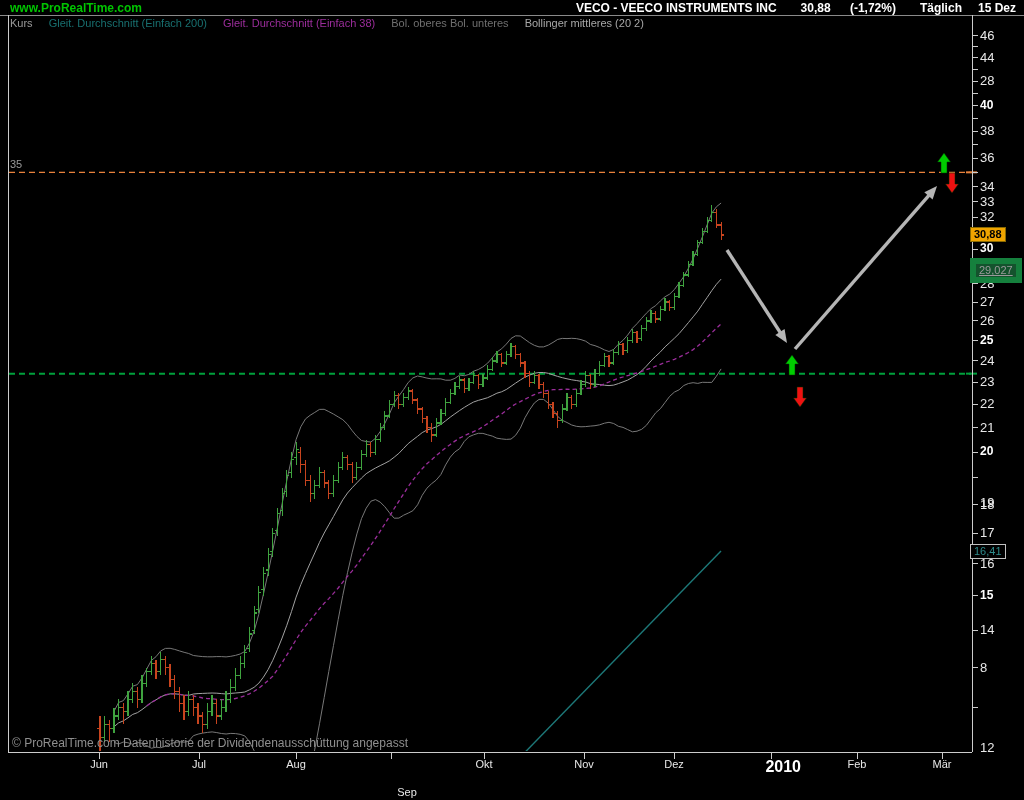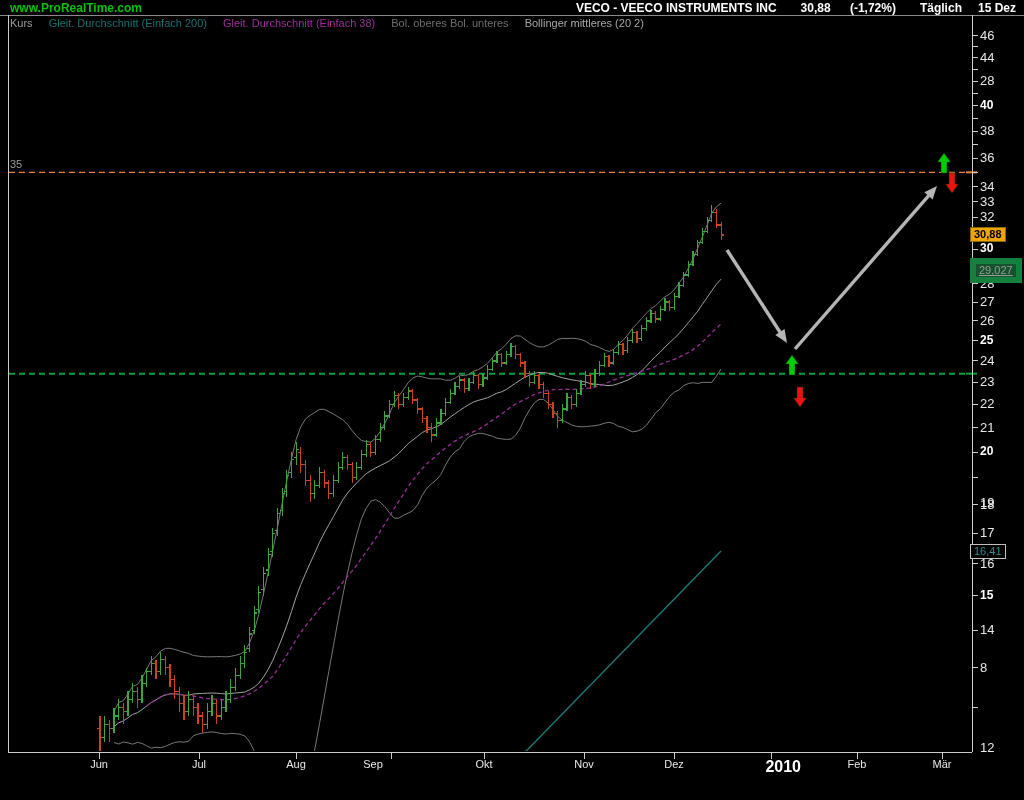--- a/index.html
+++ b/index.html
@@ -830,25 +830,26 @@
       <div class="axlbl" style="top: 497.814px;">18</div>
       <div class="axlbl" style="top: 526.393px;">17</div>
       <div class="axlbl" style="top: 556.706px;">16</div>
       <div class="axlbl bold" style="top: 588.975px;">15</div>
       <div class="axlbl" style="top: 623.471px;">14</div>
       <div class="axlbl" style="top: 660.525px;">8</div>
       <div class="axlbl" style="top: 741px;">12</div>
       <div class="molbl" style="left: 69px;">Jun</div>
       <div class="molbl" style="left: 169px;">Jul</div>
       <div class="molbl" style="left: 266px;">Aug</div>
-      <div class="molbl" style="left: 343px;">Sep</div>
+      <div class="molbl" style="left: 377px; margin-top: 28px;">Sep</div>
       <div class="molbl" style="left: 454px;">Okt</div>
       <div class="molbl" style="left: 554px;">Nov</div>
       <div class="molbl" style="left: 644px;">Dez</div>
       <div class="molbl bold" style="left: 741px;">2010</div>
       <div class="molbl" style="left: 827px;">Feb</div>
       <div class="molbl" style="left: 912px;">Mär</div>
       <div class="badge last" style="top: 227.446px;">30,88</div>
       <div class="badge boll" style="top: 258.387px;">29,027</div>
       <div class="badge ma200" style="top: 543.555px;">16,41</div>
     </div>
 
+  <div id="copy"><span>© ProRealTime.com</span> <span>Datenhistorie der Dividendenausschüttung angepasst</span></div>
 </div>
 
 </body></html>

